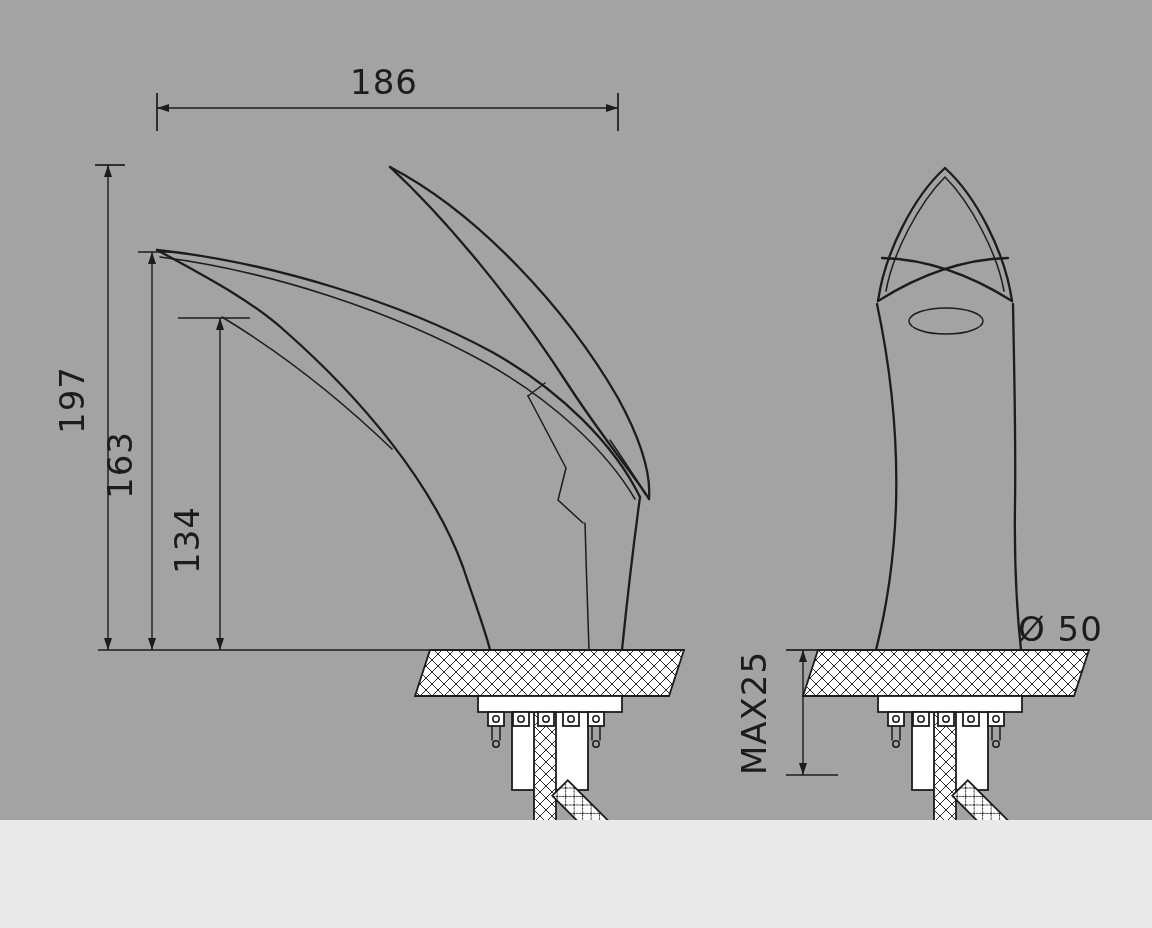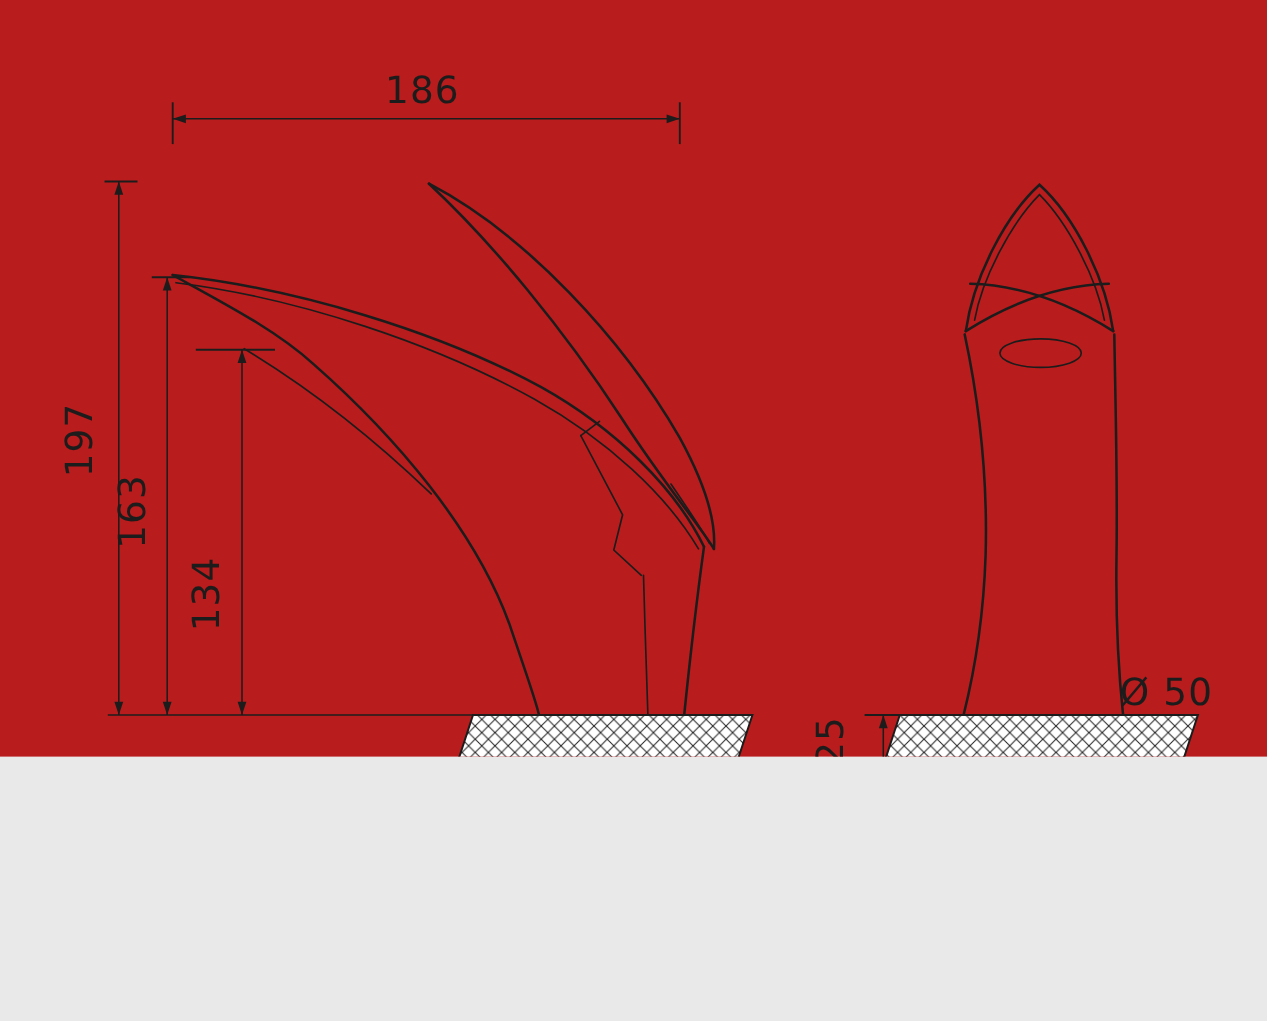--- a/index.html
+++ b/index.html
@@ -1,17 +1,17 @@
 <!DOCTYPE html>
 <html><head>
 <meta charset="utf-8">
 <style>
   html,body{margin:0;padding:0;background:#e9e9e9;}
   .canvas{
-    width:1152px;height:688px;background:#b91c1c;position:relative;
+    width:1152px;height:820px;background:#a3a3a3;position:relative;
     font-family:"DejaVu Sans", sans-serif; margin:0 auto; overflow:hidden;
   }
   svg{display:block;}
   .wh  {fill:#ffffff; stroke:#1c1c1c; stroke-width:1.8;}
   .ht  {fill:url(#hatch); stroke:#1c1c1c; stroke-width:1.8;}
   .s1  {stroke:#1c1c1c; stroke-width:1.5; fill:none; stroke-linecap:round;}
   .s2  {stroke:#1c1c1c; stroke-width:2.3; fill:none; stroke-linecap:round;}
   .dim {stroke:#1c1c1c; stroke-width:1.4; fill:none;}
   .ext {stroke:#1c1c1c; stroke-width:1.7; fill:none;}
   .dim-text{font-family:"DejaVu Sans", sans-serif; font-size:34px; fill:#1c1c1c; letter-spacing:1px;}

